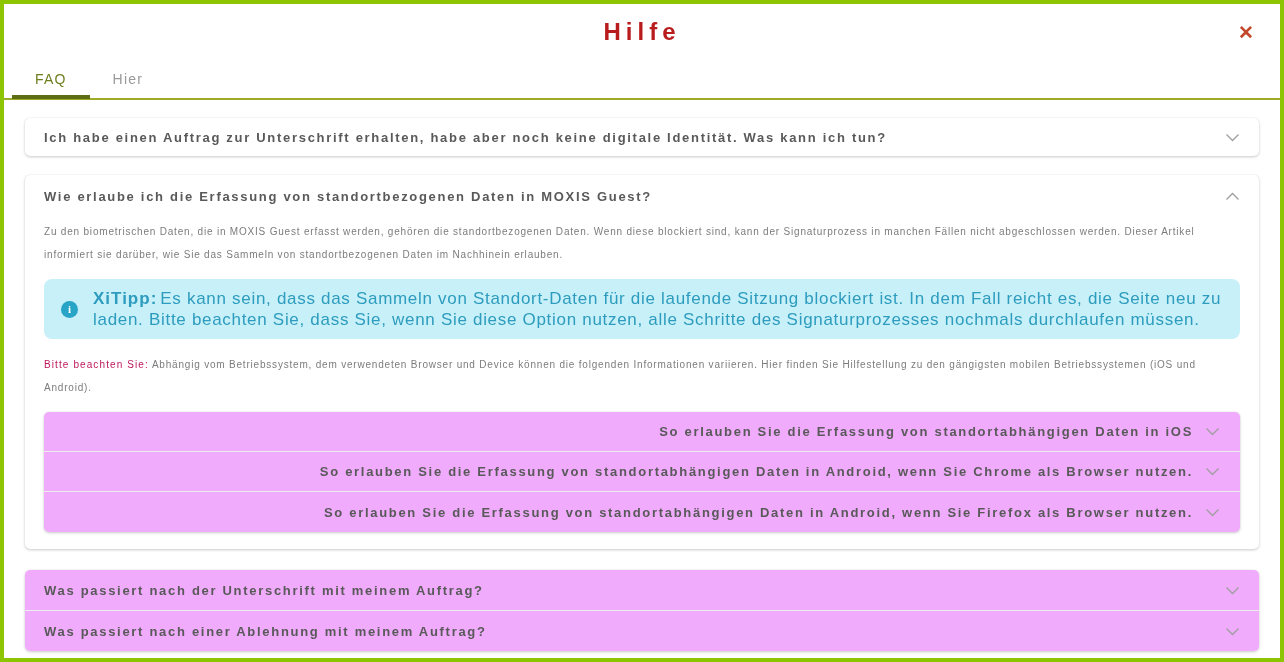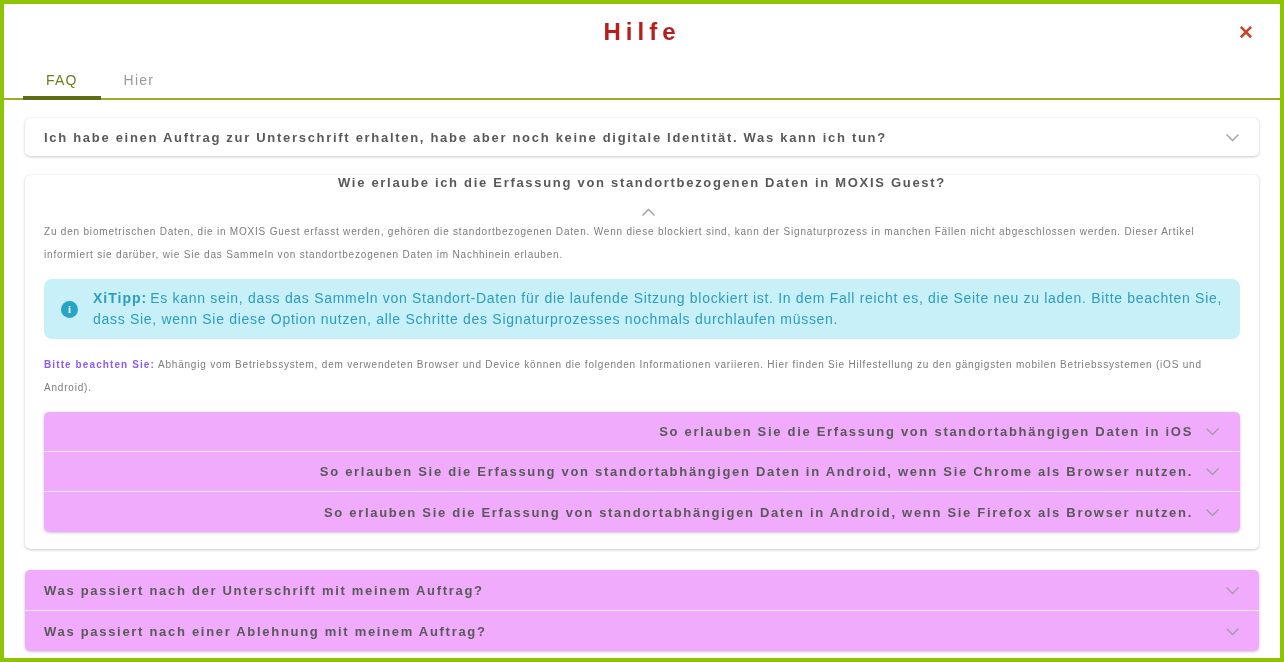--- a/index.html
+++ b/index.html
@@ -18,21 +18,21 @@
     margin:0; display:inline-block;
     font-size:24px; font-weight:bold; color:#b91c1c; letter-spacing:5px;
   }
   .close-btn {
     position:absolute; top:18px; right:20px;
     background:none; border:none; cursor:pointer;
     color:#c2492c; font-size:19px; font-weight:bold; line-height:1;
     letter-spacing:0;
   }
   
-  .tabs { display:flex; padding:0 19px; border-bottom:2px solid #9dab29; height:38px; align-items:center; }
+  .tabs { display:flex; padding:0 8px; border-bottom:2px solid #9dab29; height:38px; align-items:flex-start; }
   .tab {
     padding:9px 23px 10px; font-size:14px; letter-spacing:1.2px;
     color:#9a9a9a; cursor:pointer; margin-bottom:-2px; border-bottom:2px solid transparent;
   }
   .tab.active { color:#6f7d1d; border-bottom:4px solid #5e6c14; padding-bottom:8px; }
   
   .content { padding:18px 21px 16px; }
   .card {
     background:#fff; border-radius:5px;
     box-shadow:0 1px 3px rgba(0,0,0,0.2), 0 0 1px rgba(0,0,0,0.12);
@@ -42,39 +42,39 @@
     padding:0 19px; height:38px; cursor:pointer;
   }
   .q {
     font-size:13px; font-weight:bold; color:#595959; letter-spacing:1.7px;
     white-space:nowrap; overflow:hidden;
   }
   .chev { flex:0 0 auto; margin-left:12px; display:flex; align-items:center; }
   .chev svg { display:block; }
   .mb20 { margin-bottom:19px; }
   
-  .panel-header { height:42px;flex-direction:column; }
+  .panel-header { height:42px; }
   .panel-body { padding:0 19px 17px; }
   .body-par {
     margin:3px 0 13px; font-size:10px; color:#7c7c7c;
     letter-spacing:0.8px; line-height:23px;
   }
-  .body-par .lbl { font-weight:bold; color:#8b5cf6; letter-spacing:1.1px; }
+  .body-par .lbl { font-weight:normal; color:#be185d; letter-spacing:1.1px; }
   .tip {
     display:flex; align-items:center; gap:15px;
     background:#c7f0f8; border-radius:8px;
     padding:9px 17px; margin:0 0 14px; min-height:56px;
   }
   .tip-icon {
     flex:0 0 auto; width:17px; height:17px; border-radius:50%;
     background:#27a4c6; color:#fff;
     display:flex; align-items:center; justify-content:center;
     font-size:11px; font-weight:bold; font-family:"Liberation Serif", serif;
   }
-  .tip-text { font-size:14px; color:#2d9cbe; letter-spacing:0.7px; line-height:21px; }
+  .tip-text { font-size:17px; color:#2d9cbe; letter-spacing:0.7px; line-height:21px; }
   .tip-text .lbl { font-weight:bold; margin-right:3px; letter-spacing:1px; }
   .subgroup {
     border-radius:5px; overflow:hidden; margin-top:13px;
     box-shadow:0 1px 3px rgba(0,0,0,0.2), 0 0 1px rgba(0,0,0,0.12);
   }
   .subrow {
     display:flex; align-items:center; justify-content:flex-end;
     height:40px; padding:0 20px; cursor:pointer; background:#f0abfc;
     border-bottom:1px solid #ececec;
   }

